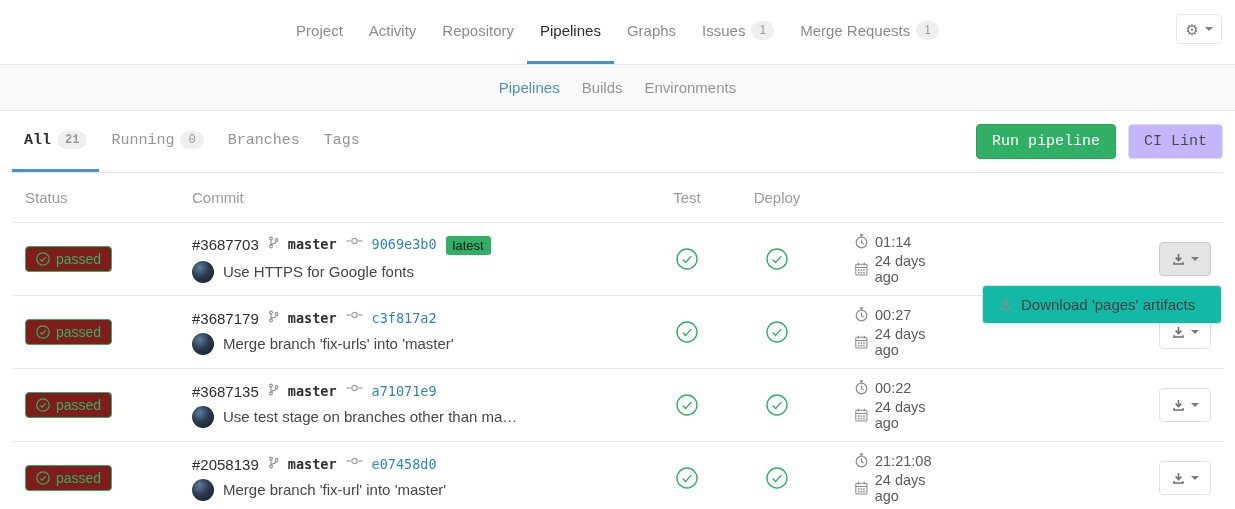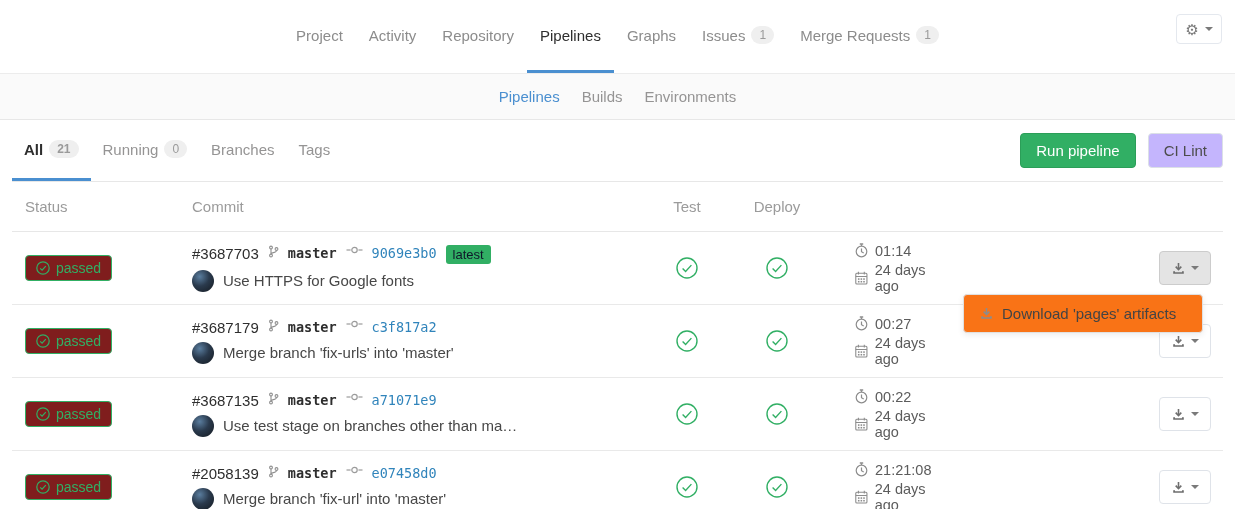--- a/index.html
+++ b/index.html
@@ -5,21 +5,21 @@
   * { margin:0; padding:0; box-sizing:border-box; }
   body {
     width:1235px; height:509px; overflow:hidden;
     background:#fff; color:#5c5c5c;
     font-family:"Liberation Sans","DejaVu Sans",sans-serif;
     font-size:15px;
   }
   a { text-decoration:none; color:inherit; cursor:pointer; }
 
   
-  .topnav { height:74px; border-bottom:1px solid #ececec; position:relative;
+  .topnav { height:65px; border-bottom:1px solid #ececec; position:relative;
             display:flex; justify-content:center; }
   .topnav nav { display:flex; }
   .topnav .nav-item { display:flex; align-items:center; padding:0 13px;
             color:#8c8c8c; border-bottom:3px solid transparent; }
   .topnav .nav-item.active { color:#2e2e2e; border-bottom-color:#4a8fd0; }
   .pill { background:#efefef; color:#9a9a9a; border-radius:10px;
           font-size:12px; padding:2px 8px; margin-left:6px; line-height:1.2; }
   .settings-btn { position:absolute; right:13px; top:14px; width:46px; height:30px;
           background:#fff; border:1px solid #e4e8ee; border-radius:4px;
           display:flex; align-items:center; justify-content:center; gap:6px; cursor:pointer; }
@@ -30,21 +30,21 @@
   
   .subnav { height:46px; background:#fafafa; border-bottom:1px solid #e7e7e7;
             display:flex; justify-content:center; align-items:center; }
   .subnav a { padding:0 11px; color:#959494; }
   .subnav a.active { color:#4a8fd0; }
 
   .container { padding:0 12px; }
 
   
   .tabs-row { display:flex; align-items:stretch; height:62px;
-              border-bottom:1px solid #e7e7e7; }
+              border-bottom:1px solid #e7e7e7;font-family:Liberation Mono, monospace; }
   .tab { display:flex; align-items:center; padding:0 12px; color:#959494;
          border-bottom:3px solid transparent; }
   .tab.active { color:#2e2e2e; font-weight:bold; border-bottom-color:#4a8fd0; }
   .toolbar-right { margin-left:auto; display:flex; align-items:center; gap:12px; }
   .btn { border-radius:4px; padding:8px 15px; font-size:15px; cursor:pointer;
          font-family:inherit; }
   .btn-green { background:#31af64; border:1px solid #2b9e58; color:#fff;margin-left:16px; }
   .btn-white { background:#c4b5fd; border:1px solid #dbe0e6; color:#4c4c4c; }
 
   
@@ -76,22 +76,22 @@
   .commit-msg { color:#474747; white-space:nowrap; overflow:hidden;
                 text-overflow:ellipsis; max-width:395px; }
 
   .time-line { display:flex; align-items:center; gap:7px; margin:3px 0; }
 
   .btn-artifacts { width:52px; height:34px; background:#fff;
         border:1px solid #dfe3e9; border-radius:4px; display:flex;
         align-items:center; justify-content:center; gap:6px; cursor:pointer; }
   .btn-artifacts.pressed { background:#e4e4e4; border-color:#cccccc; }
 
-  .dropdown-menu { position:absolute; top:62px; right:20px; width:240px;
-        background:#f97316; border:1px solid #e0e0e0; border-radius:4px;
+  .dropdown-menu { position:absolute; top:62px; right:1px; width:240px;
+        background:#14b8a6; border:1px solid #e0e0e0; border-radius:4px;
         box-shadow:0 2px 6px rgba(0,0,0,.08); z-index:30; }
   .dropdown-item { display:flex; align-items:center; gap:9px;
         padding:10px 16px; color:#444; font-size:15px; cursor:pointer; }
 
   svg { display:block; }
 </style>
 </head>
 <body>
 
 <header class="topnav">

